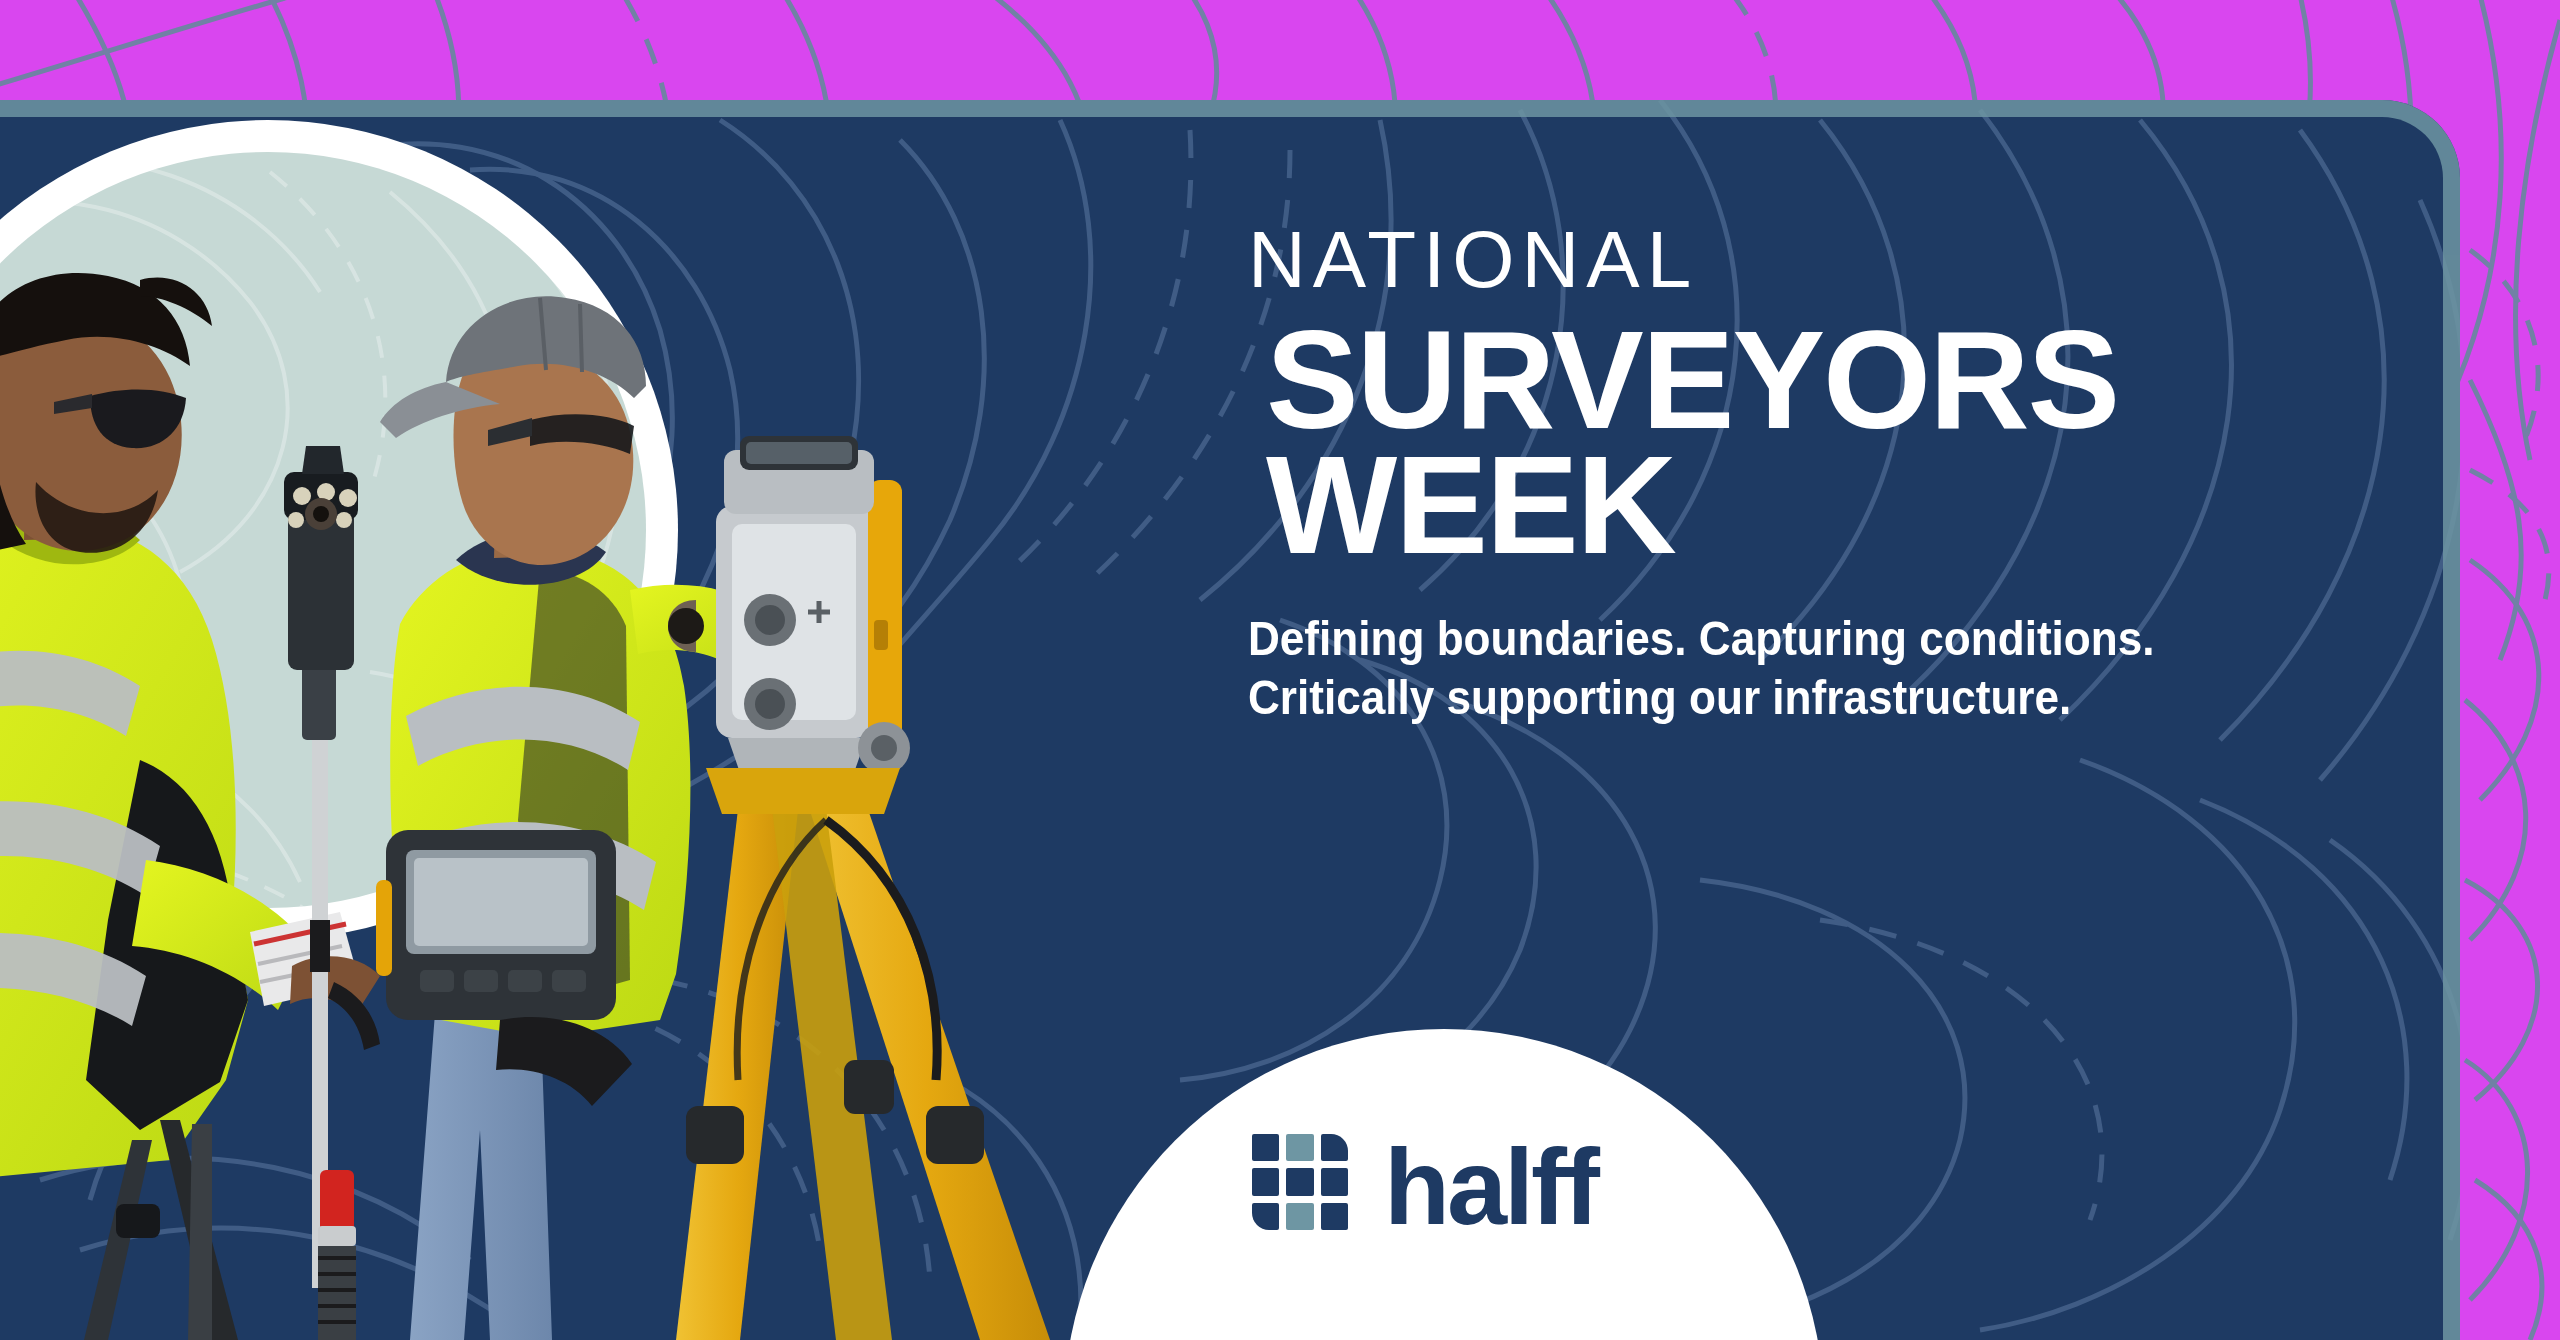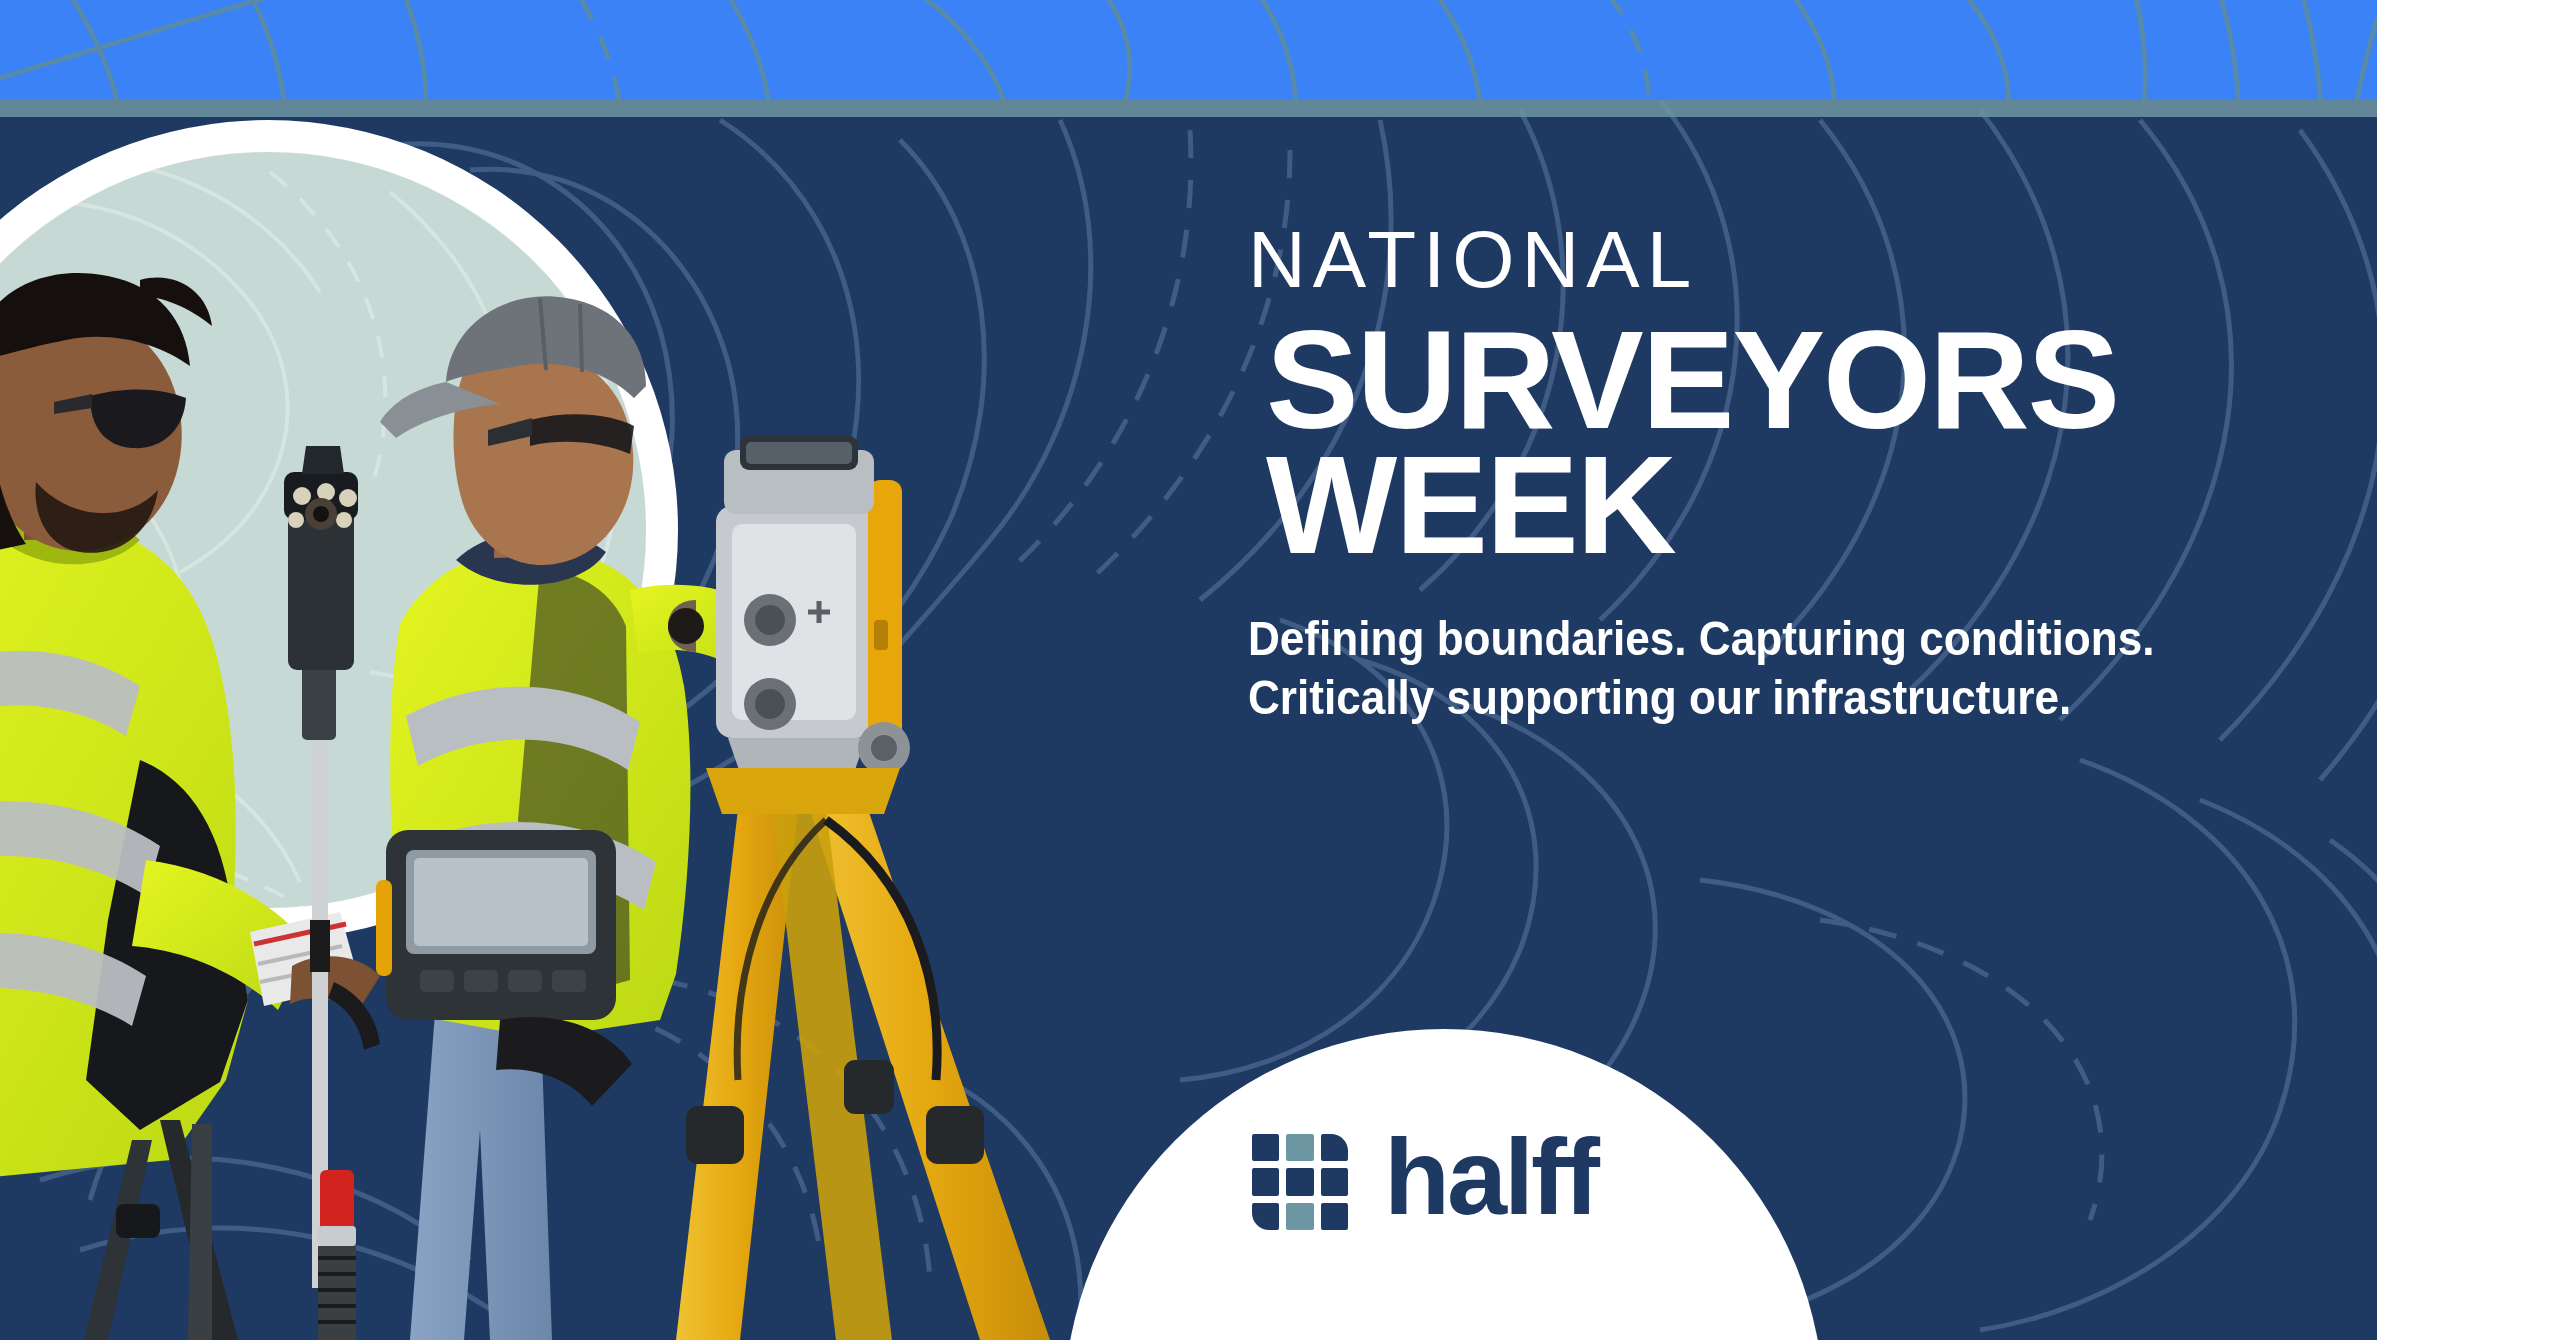--- a/index.html
+++ b/index.html
@@ -1,19 +1,19 @@
 <!DOCTYPE html>
 <html><head>
 <meta charset="utf-8">
 <style>
   html,body{margin:0;padding:0;background:#ffffff;}
   body{width:2560px;height:1340px;overflow:hidden;
        font-family:"Liberation Sans","DejaVu Sans",sans-serif;}
 
-  #stage{position:relative;width:2377px;height:1340px;background:#3b82f6;overflow:hidden;}
+  #stage{position:relative;width:2560px;height:1340px;background:#d946ef;overflow:hidden;}
 
   
   .topo-white{position:absolute;inset:0;z-index:1;}
 
   
   .panel{position:absolute;left:0;top:100px;width:2460px;height:1240px;
          background:#1e3a63;border-radius:0 78px 0 0;z-index:2;overflow:hidden;}
   .panel-topo{position:absolute;left:0;top:-100px;width:2460px;height:1340px;}
 
   
@@ -45,21 +45,21 @@
                   letter-spacing:-.5px;display:block;}
 
   .tagline{margin-top:42px;font-size:49px;line-height:1.20;color:#ffffff;
            font-weight:700;white-space:pre-line;
            font-family:"Liberation Sans Narrow","Liberation Sans",sans-serif;
            transform:scaleX(.90);transform-origin:left center;}
 
   
   .disc{position:absolute;left:1064px;top:1029px;width:760px;height:760px;
         border-radius:50%;background:#ffffff;z-index:7;}
-  .logo{position:absolute;left:1252px;top:1134px;display:flex;align-items:flex-start;
+  .logo{position:absolute;left:1252px;top:1134px;display:flex;align-items:flex-end;
         gap:36px;z-index:9;}
   .logo-grid{width:96px;height:96px;display:grid;grid-template-columns:repeat(3,1fr);
              grid-template-rows:repeat(3,1fr);gap:7px;}
   .logo-grid i{display:block;background:#1e3a63;border-radius:2px;}
   .logo-grid i.teal{background:#6e96a3;}
   .logo-grid i.tr{border-top-right-radius:17px;}
   .logo-grid i.bl{border-bottom-left-radius:17px;}
   .logo-word{font-size:108px;line-height:.8;font-weight:700;color:#1e3a63;
              letter-spacing:-3px;}
 </style>

